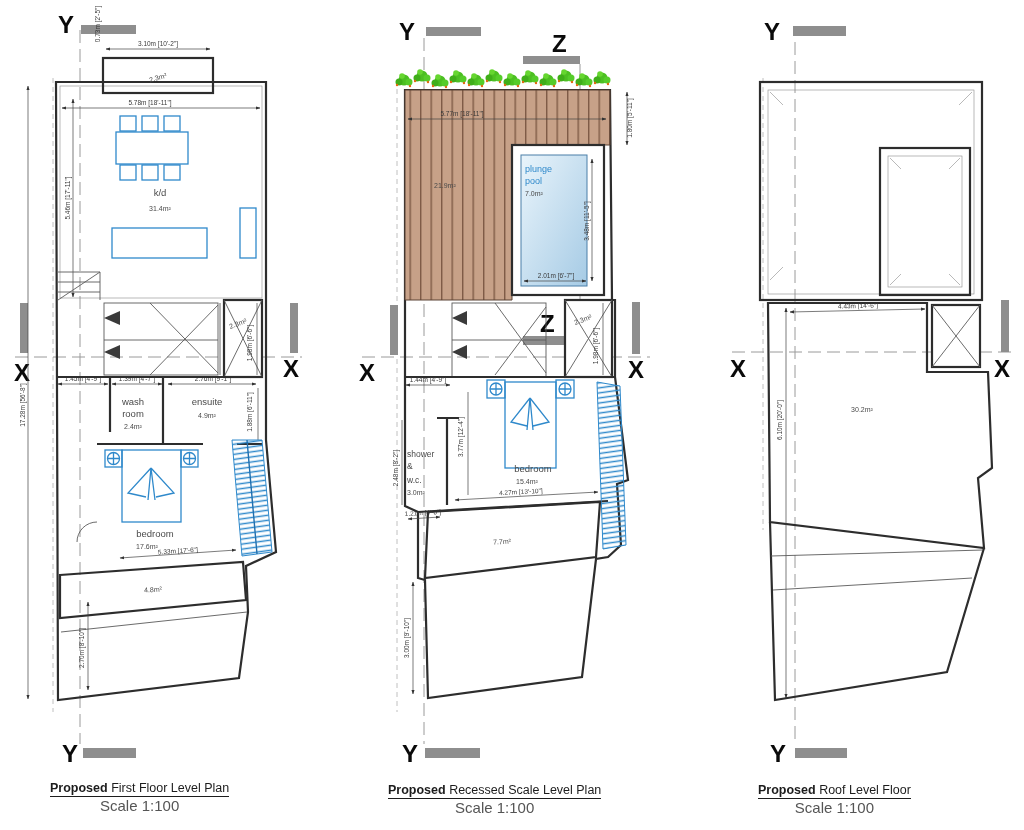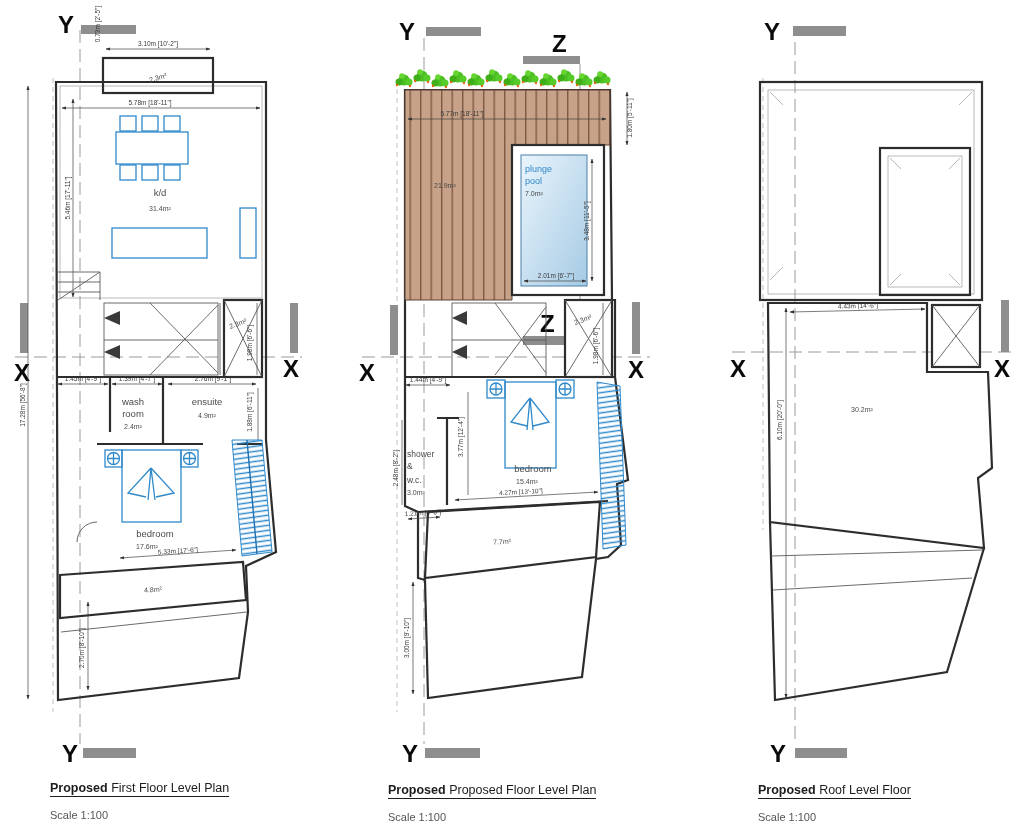--- a/index.html
+++ b/index.html
@@ -17,24 +17,24 @@
   .dash{stroke:#9a9a9a;stroke-width:1;stroke-dasharray:13 6;fill:none;}
   .dash2{stroke:#b0b0b0;stroke-width:0.8;stroke-dasharray:5 4;fill:none;}
   .gbar{fill:#8e8e8e;}
   .dim{font-size:6.5px;fill:#3a3a3a;text-anchor:middle;}
   .room{font-size:9.5px;fill:#4a4a4a;text-anchor:middle;}
   .rooms{font-size:8.5px;fill:#4a4a4a;text-anchor:start;}
   .area{font-size:7px;fill:#4a4a4a;text-anchor:middle;}
   .areas{font-size:7px;fill:#4a4a4a;text-anchor:start;}
   .pl{font-size:9px;fill:#2f89cb;text-anchor:start;}
   .marker{font-size:24px;font-weight:bold;fill:#0a0a0a;}
-  .title-block{position:absolute;color:#1c1c1c;}
+  .title-block{position:absolute;color:#1c1c1c;text-align:center;}
   .title-line{font-size:12.5px;border-bottom:1.6px solid #1c1c1c;padding-bottom:1px;display:inline-block;white-space:pre;}
   .title-line .tb{font-weight:bold;}
-  .scale{font-size:11px;color:#555;margin-top:12px;}
+  .scale{font-size:15px;color:#555;margin-top:0;}
 </style>
 </head>
 <body>
 
 <svg width="1024" height="830" viewBox="0 0 1024 830">
 <defs>
   <pattern id="xhatch" width="9" height="9" patternUnits="userSpaceOnUse">
     <path d="M0,9 L9,0 M0,0 L9,9" stroke="#a8a8a8" stroke-width="0.6" fill="none"></path>
   </pattern>
   <pattern id="planks" width="10.5" height="12" patternUnits="userSpaceOnUse">
@@ -315,19 +315,19 @@
   <path class="wall" d="M770,522 L775,700 L947,672 L984,548"></path>
   <path class="thin" d="M771,556 L983,550 M773,590 L972,578"></path>
 </g>
 </svg>
 
 <div class="title-block" style="left:50px;top:778px">
   <div class="title-line"><span class="tb">Proposed</span><span> First Floor Level Plan</span></div>
   <div class="scale">Scale 1:100</div>
 </div>
 <div class="title-block" style="left:388px;top:780px">
-  <div class="title-line"><span class="tb">Proposed</span><span> Proposed Floor Level Plan</span></div>
+  <div class="title-line"><span class="tb">Proposed</span><span> Recessed Scale Level Plan</span></div>
   <div class="scale">Scale 1:100</div>
 </div>
 <div class="title-block" style="left:758px;top:780px">
   <div class="title-line"><span class="tb">Proposed</span><span> Roof Level Floor</span></div>
   <div class="scale">Scale 1:100</div>
 </div>
 
 </body></html>

